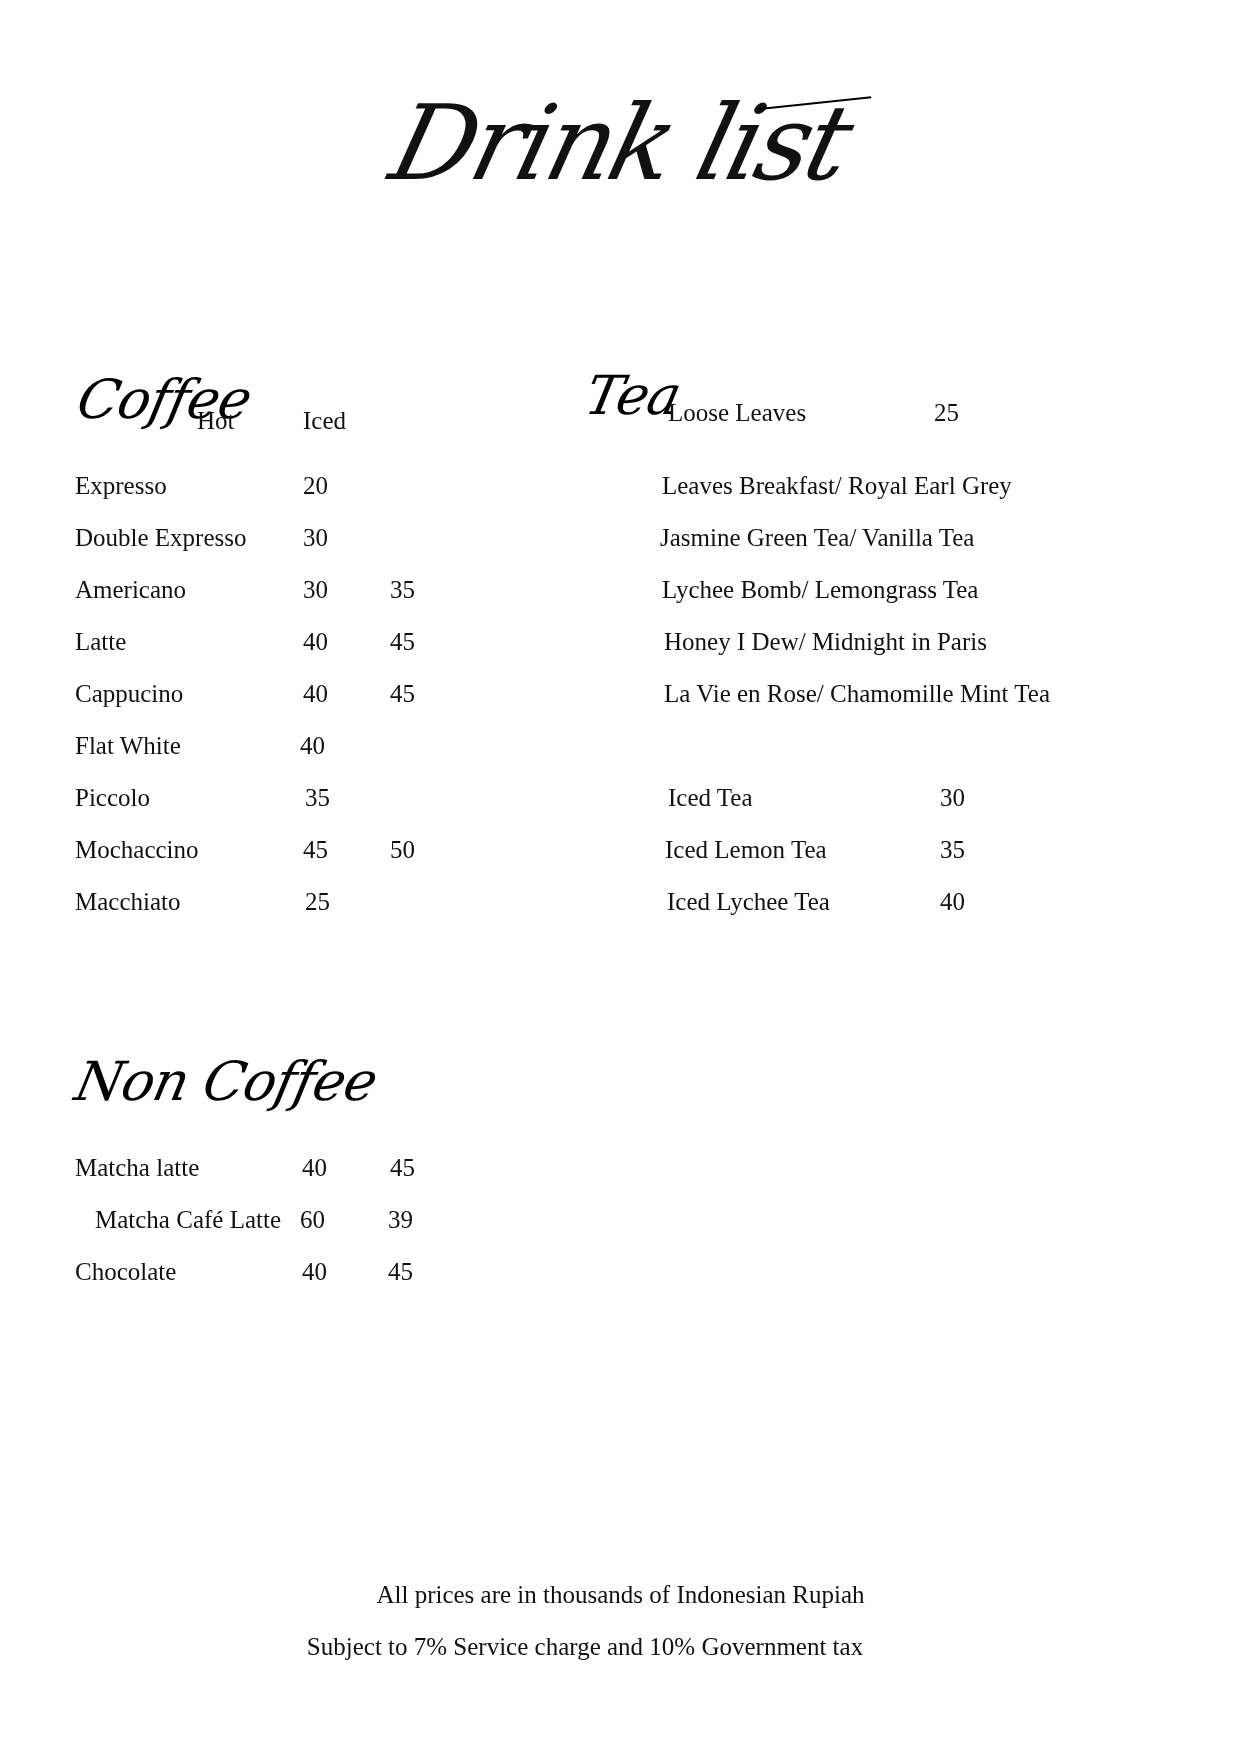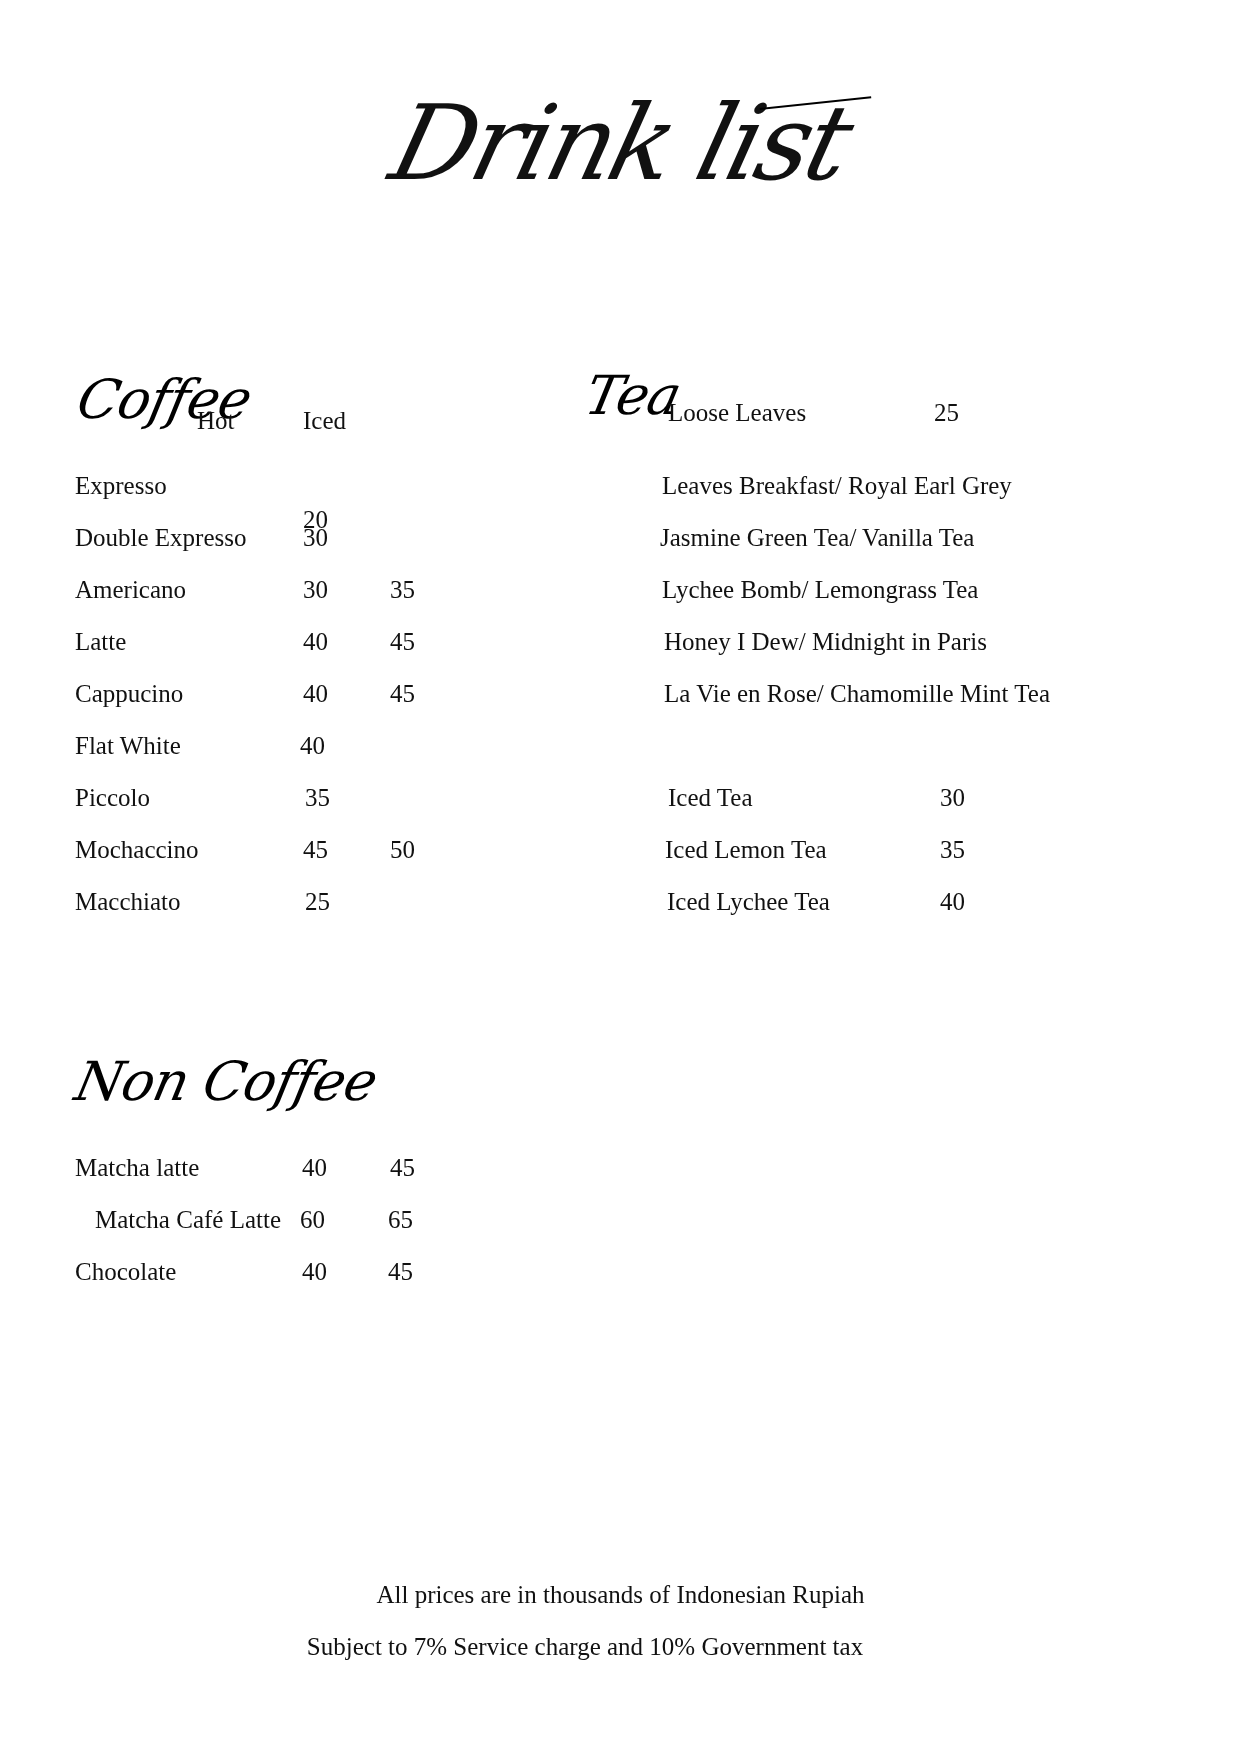--- a/index.html
+++ b/index.html
@@ -57,21 +57,21 @@
   <span>Drink list</span>
 </div>
 <div class="abs title-flourish"></div>
 
 <div>
   <div class="abs script section-heading" style="left:72px; top:370px;">Coffee</div>
   <div class="abs col-head" style="left:197px; top:398px;">Hot</div>
   <div class="abs col-head" style="left:303px; top:398px;">Iced</div>
 
   <div class="abs t" style="left:75px; top:471px;">Expresso</div>
-  <div class="abs t" style="left:303px; top:471px;margin-top:34px;">20</div>
+  <div class="abs t" style="left:303px; top:471px;">20</div>
 
   <div class="abs t" style="left:75px; top:523px;">Double Expresso</div>
   <div class="abs t" style="left:303px; top:523px;">30</div>
 
   <div class="abs t" style="left:75px; top:575px;">Americano</div>
   <div class="abs t" style="left:303px; top:575px;">30</div>
   <div class="abs t" style="left:390px; top:575px;">35</div>
 
   <div class="abs t" style="left:75px; top:627px;">Latte</div>
   <div class="abs t" style="left:303px; top:627px;">40</div>
@@ -118,21 +118,21 @@
 
 <div>
   <div class="abs script section-heading" style="left:70px; top:1052px;">Non Coffee</div>
 
   <div class="abs t" style="left:75px; top:1153px;">Matcha latte</div>
   <div class="abs t" style="left:302px; top:1153px;">40</div>
   <div class="abs t" style="left:390px; top:1153px;">45</div>
 
   <div class="abs t" style="left:75px; top:1205px;margin-left:20px;">Matcha Café Latte</div>
   <div class="abs t" style="left:300px; top:1205px;">60</div>
-  <div class="abs t" style="left:388px; top:1205px;">65</div>
+  <div class="abs t" style="left:388px; top:1205px;">39</div>
 
   <div class="abs t" style="left:75px; top:1257px;">Chocolate</div>
   <div class="abs t" style="left:302px; top:1257px;">40</div>
   <div class="abs t" style="left:388px; top:1257px;">45</div>
 </div>
 
 <div>
   <div class="abs t" style="left:0; width:1241px; text-align:center; top:1580px;">All prices are in thousands of Indonesian Rupiah</div>
   <div class="abs t" style="left:0; width:1170px; text-align:center; top:1632px;">Subject to 7% Service charge and 10% Government tax</div>
 </div>

